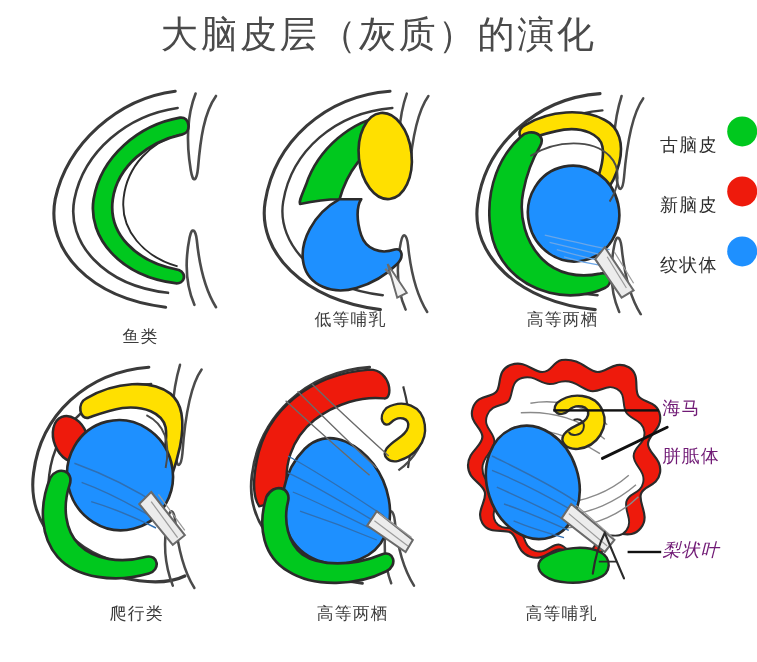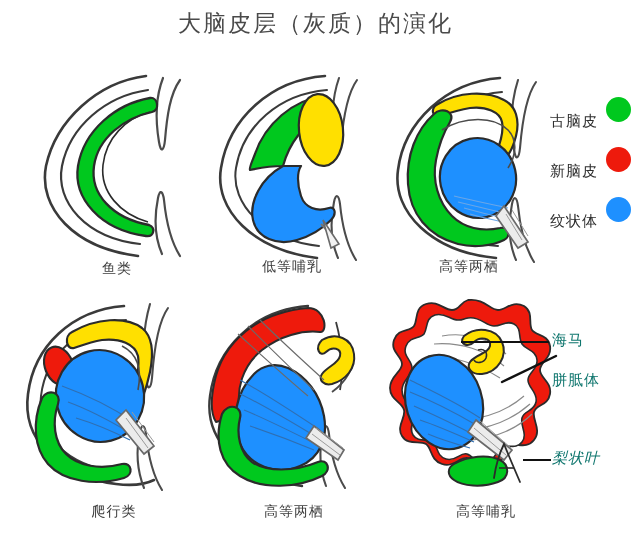--- a/index.html
+++ b/index.html
@@ -3,37 +3,37 @@
 <meta charset="utf-8">
 <style>
   html,body{margin:0;padding:0;background:#ffffff;}
   body{
     width:631px;height:552px;position:relative;overflow:hidden;
     font-family:"DejaVu Sans","Liberation Sans",sans-serif;
     background:#ffffff;
   }
   #page-title{
     position:absolute;left:0;top:8px;width:631px;text-align:center;
-    font-size:23px;color:#4a4a4a;font-weight:400;letter-spacing:2px;
+    font-size:31px;color:#4a4a4a;font-weight:400;letter-spacing:2px;
     font-family:"DejaVu Sans","Liberation Sans",sans-serif;
   }
   .fig{position:absolute;}
   .fig svg{display:block;}
   .caption{
     position:absolute;text-align:center;font-size:14px;color:#3b3b3b;
     width:140px;letter-spacing:1px;
   }
   #legend{position:absolute;left:512px;top:96px;width:119px;}
   .legend-row{
     display:flex;align-items:center;justify-content:flex-end;
     height:26px;margin-bottom:24px;
   }
   .legend-label{font-size:15px;color:#2e2e2e;letter-spacing:1px;margin-right:8px;margin-top:24px;}
   .legend-dot{width:25px;height:25px;border-radius:50%;flex:0 0 auto;}
-  .anno{position:absolute;font-size:15px;color:#0f766e;letter-spacing:1px;}
+  .anno{position:absolute;font-size:15px;color:#701a75;letter-spacing:1px;}
   .anno-line{position:absolute;background:#111;}
 </style>
 </head>
 <body>
 
 <div id="page-title">大脑皮层（灰质）的演化</div>
 
 <div class="fig" style="left:28px;top:68px;">
   <svg width="190" height="195" viewBox="0 0 190 195">
 
@@ -41,21 +41,21 @@
     <path d="M120,22 C78,28 42,58 34,98 C27,134 58,170 112,176" fill="none" stroke="#3a3a3a" stroke-width="2.2" stroke-linecap="round"></path>
 
     <path d="M135,10 C128,28 127,50 131,74 C133,86 136,82 137,72 C139,48 142,26 152,12" fill="none" stroke="#4b4b4b" stroke-width="2.2" stroke-linecap="round"></path>
     <path d="M134,186 C127,170 126,150 130,130 C132,120 135,124 136,132 C138,152 142,172 152,188" fill="none" stroke="#4b4b4b" stroke-width="2.2" stroke-linecap="round"></path>
 
     <path d="M122,30 C88,36 56,62 50,98 C45,130 72,162 118,168 C126,169 128,160 121,157
              C84,150 62,126 66,98 C70,70 96,50 124,44 C132,42 130,29 122,30 Z" fill="#00C81E" stroke="#2b2b2b" stroke-width="2.3" stroke-linejoin="round"></path>
     <path d="M122,44 C98,50 78,70 75,97 C72,124 92,146 120,154" fill="none" stroke="#2b2b2b" stroke-width="1.6"></path>
   </svg>
 </div>
-<div class="caption" style="left:47px;top:260px;">鱼类</div>
+<div class="caption" style="left:47px;top:272px;">鱼类</div>
 
 <div class="fig" style="left:205px;top:68px;">
   <svg width="190" height="195" viewBox="0 0 190 195">
     <path d="M120,8 C66,12 24,50 16,100 C9,142 48,182 112,190" fill="none" stroke="#3a3a3a" stroke-width="2.6" stroke-linecap="round"></path>
     <path d="M122,22 C74,26 38,58 31,100 C25,136 60,172 114,178" fill="none" stroke="#3a3a3a" stroke-width="2.0" stroke-linecap="round"></path>
     <path d="M134,10 C127,30 126,54 130,78 C132,90 135,86 136,76 C138,52 142,26 152,12" fill="none" stroke="#4b4b4b" stroke-width="2.1" stroke-linecap="round"></path>
     <path d="M133,190 C126,174 125,154 129,134 C131,124 134,128 135,136 C137,156 141,176 151,192" fill="none" stroke="#4b4b4b" stroke-width="2.1" stroke-linecap="round"></path>
 
     <path d="M118,28 C88,32 60,56 50,86 C46,96 44,100 45,102 C54,100 66,98 78,98
              C84,76 98,56 120,46 C126,43 124,27 118,28 Z" fill="#00C81E" stroke="#2b2b2b" stroke-width="2.2" stroke-linejoin="round"></path>
@@ -240,21 +240,21 @@
         <path d="M112,129 L143,156"></path>
     </g>
 
     <path d="M86,172 C100,164 120,162 132,168 C142,173 142,186 130,190
              C114,196 94,194 86,188 C79,183 79,176 86,172 Z" fill="#00C81E" stroke="#2b2b2b" stroke-width="2.0" stroke-linejoin="round"></path>
 
     <path d="M126,186 C128,172 132,160 136,152 C140,162 146,176 152,190" fill="none" stroke="#2b2b2b" stroke-width="1.8" stroke-linecap="round"></path>
     <path d="M131,176 L146,176" stroke="#2b2b2b" stroke-width="1.6"></path>
   </svg>
 </div>
-<div class="caption" style="left:416px;top:503px;">高等哺乳</div>
+<div class="caption" style="left:398px;top:503px;">高等哺乳</div>
 
 <div class="anno-line" style="left:461px;top:341px;width:88px;height:2px;"></div>
 <div class="anno" style="left:552px;top:331px;">海马</div>
 
 <svg style="position:absolute;left:500px;top:352px;" width="60" height="32">
   <path d="M2,30 L56,4" stroke="#111" stroke-width="2.4" fill="none" stroke-linecap="round"></path>
 </svg>
 <div class="anno" style="left:552px;top:371px;">胼胝体</div>
 
 <div class="anno-line" style="left:523px;top:459px;width:28px;height:2px;"></div>

